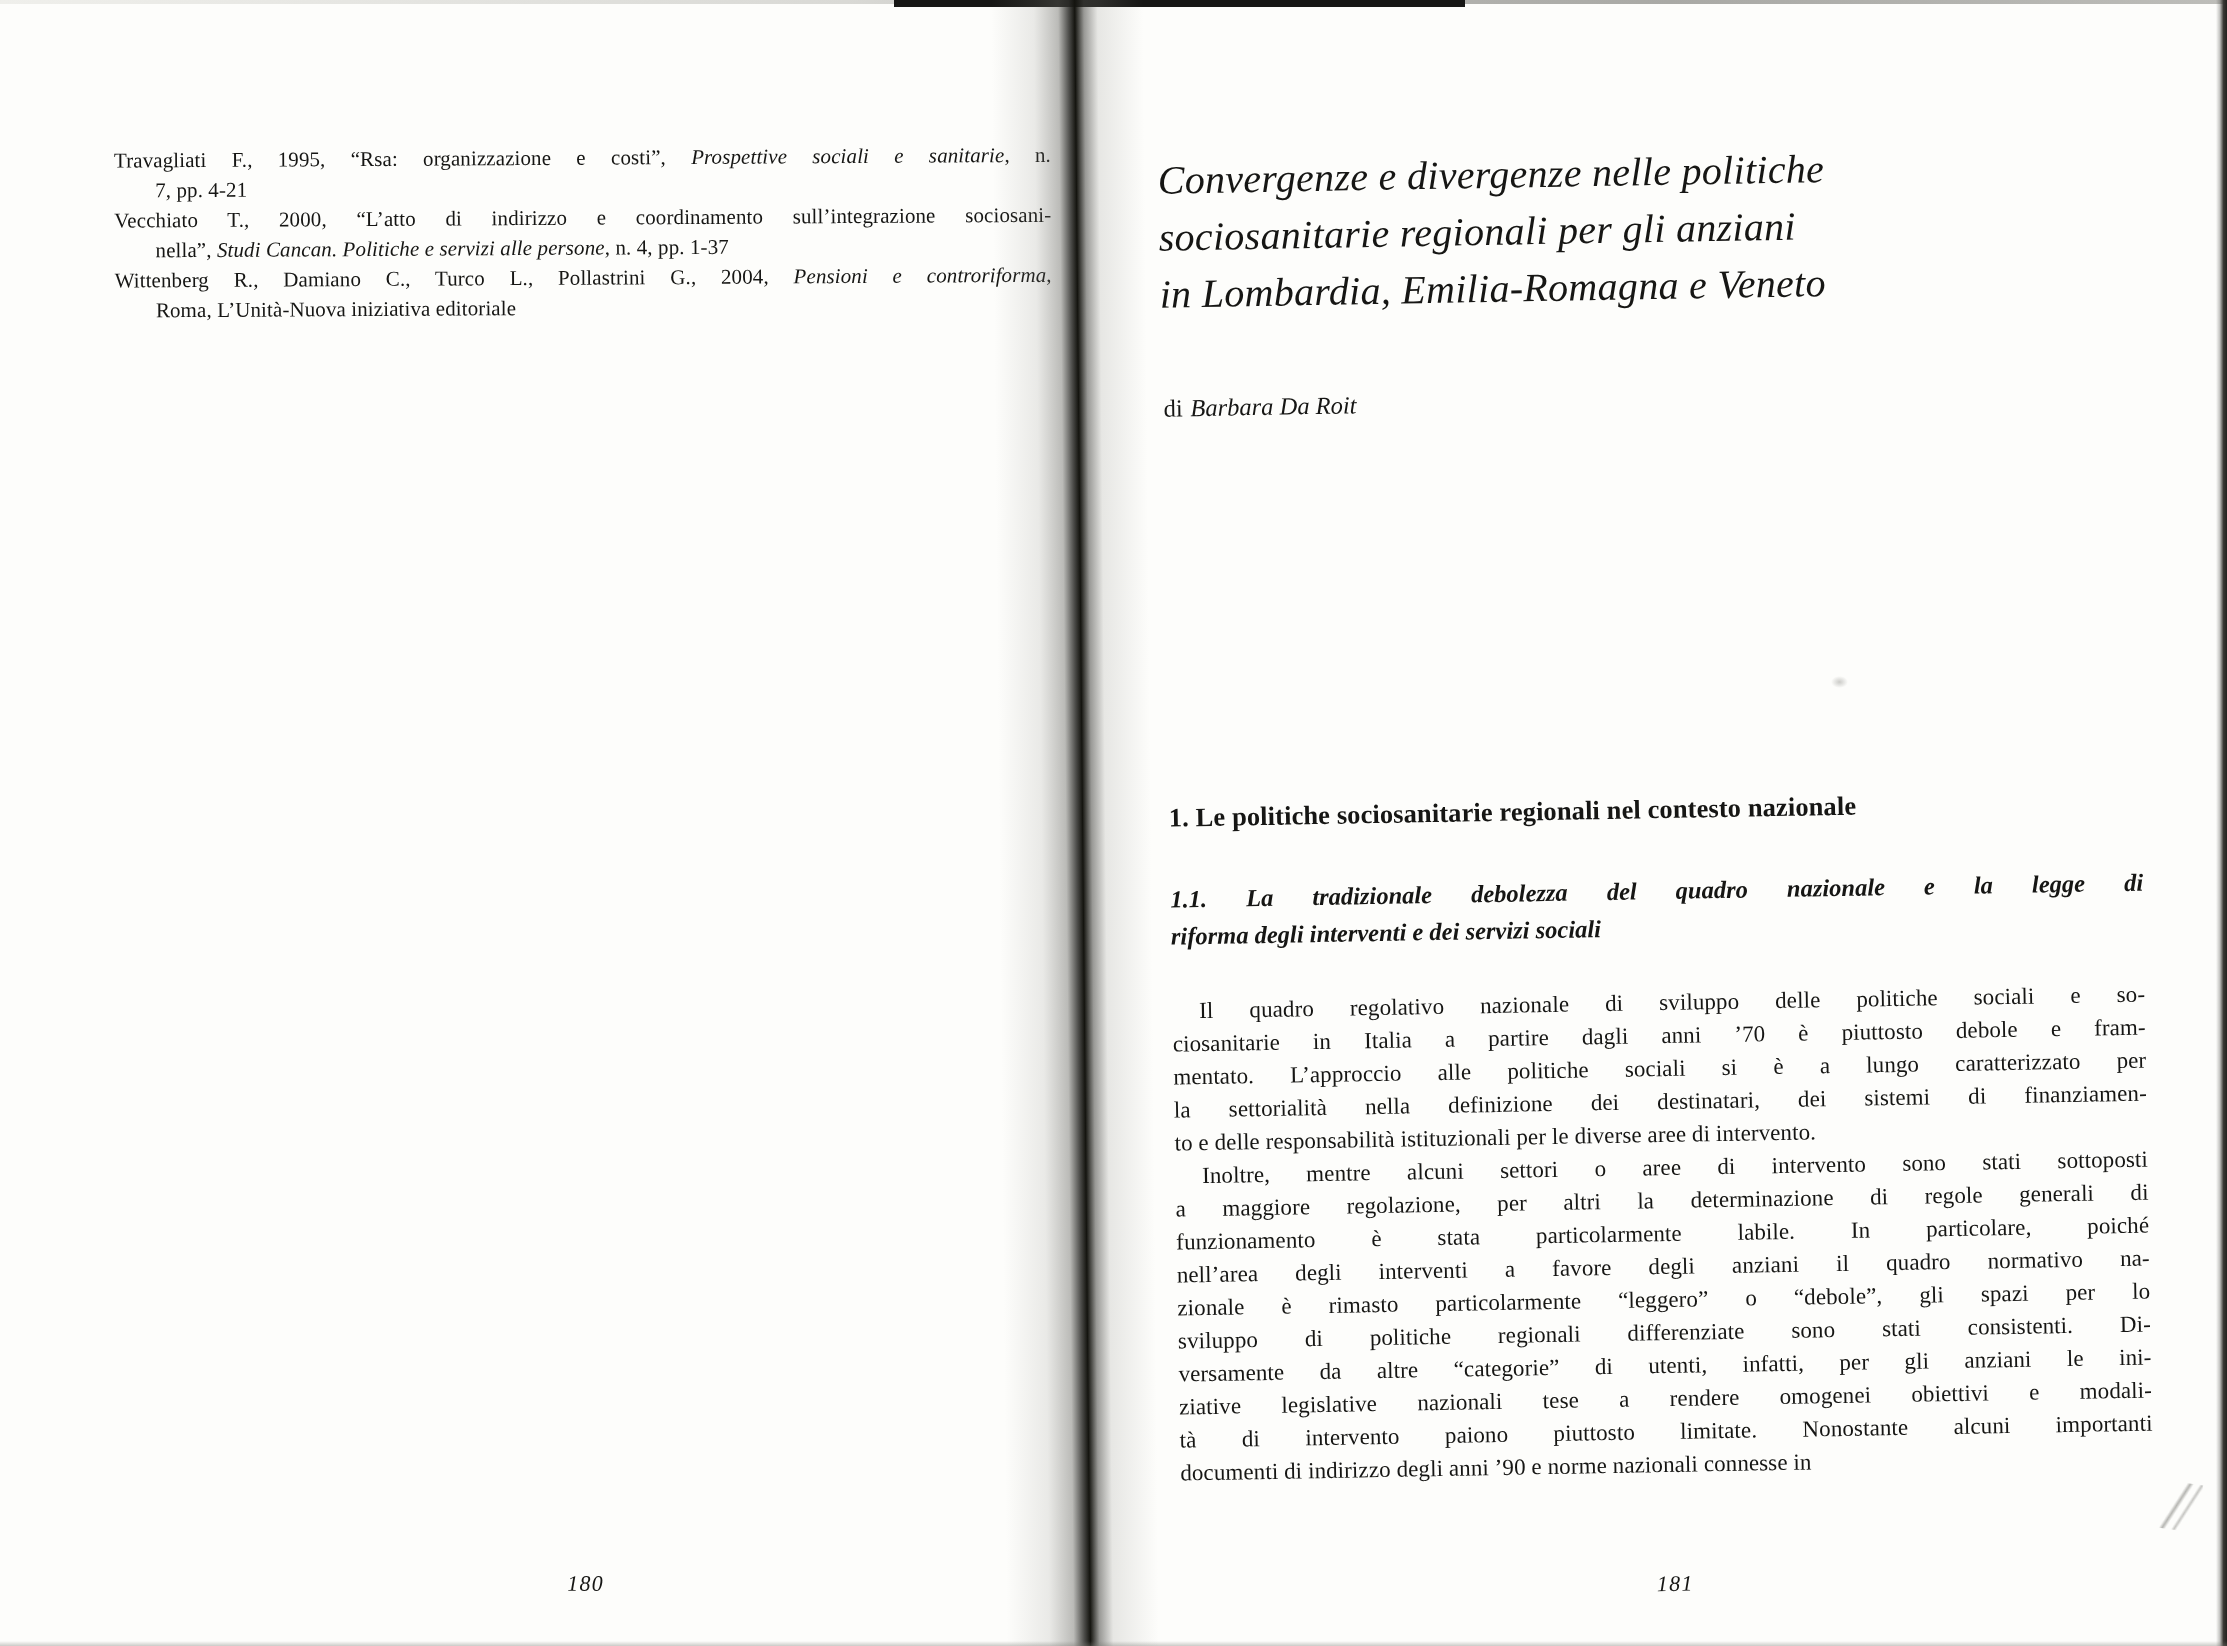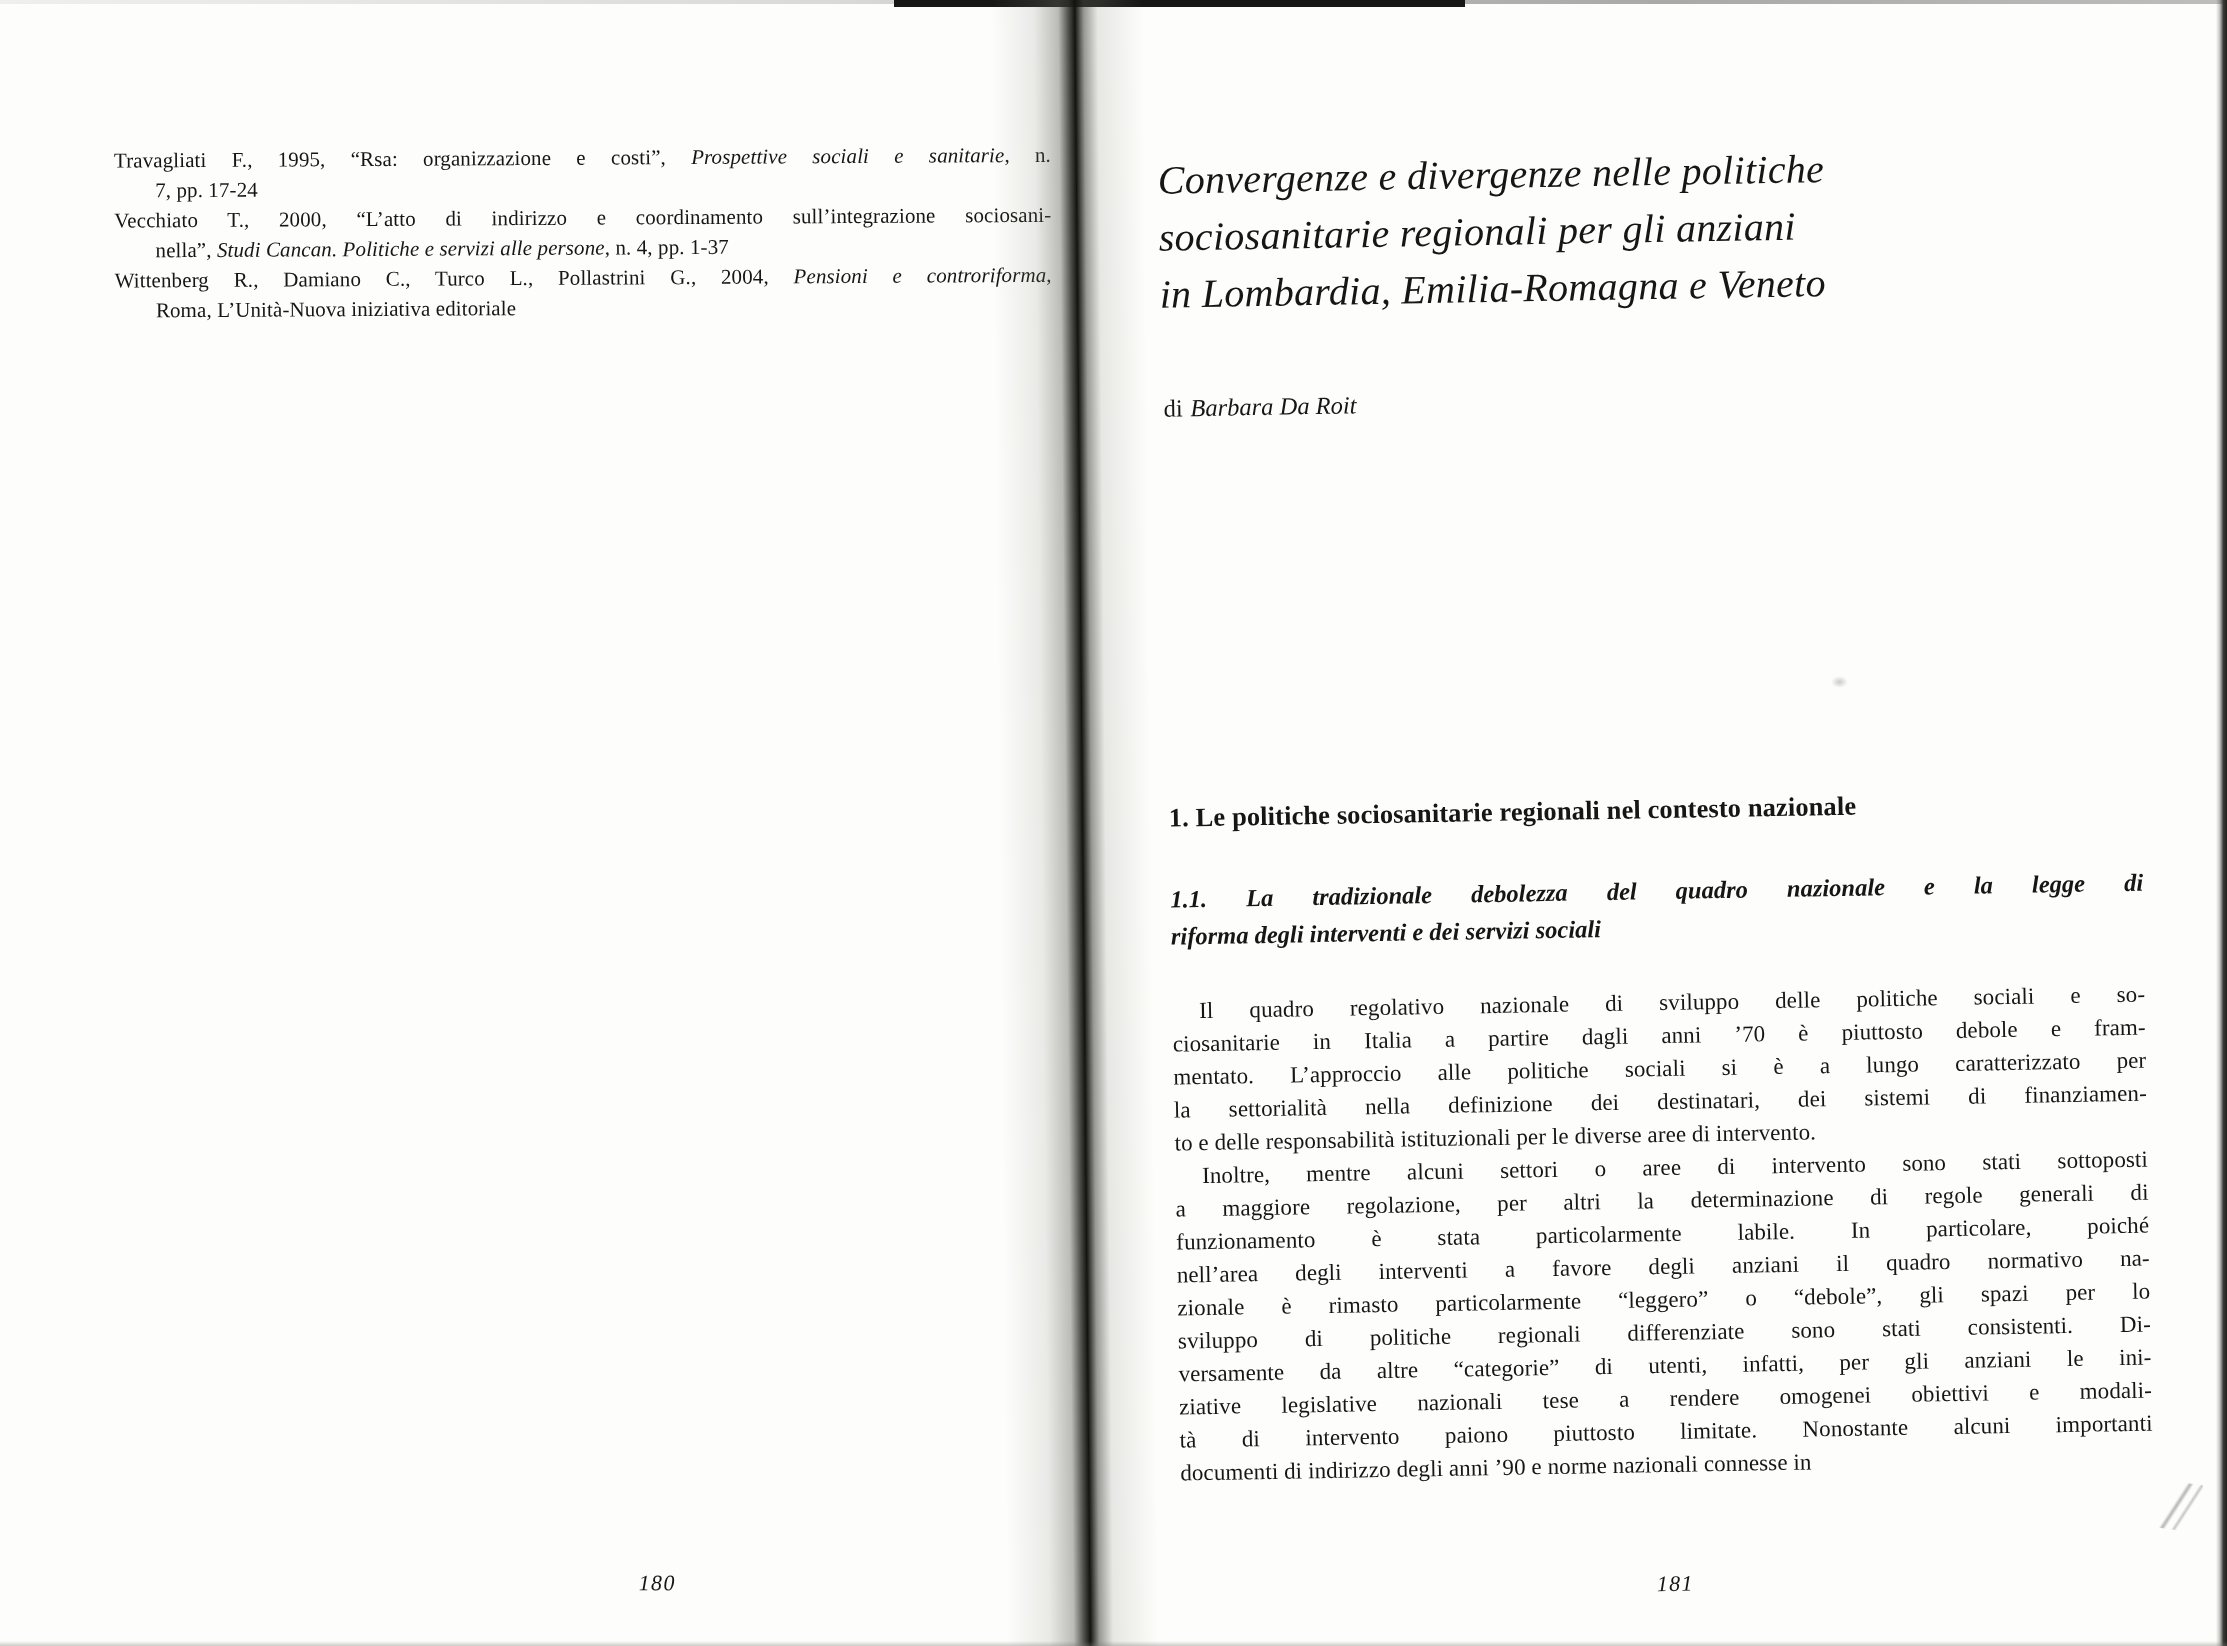--- a/index.html
+++ b/index.html
@@ -69,21 +69,21 @@
 
   
   .bibliography{
     position:absolute;left:118px;top:143px;width:937px;
     font-size:21px;line-height:30px;letter-spacing:0.1px;
   }
   .page-number{
     position:absolute;top:1571px;width:116px;
     font-style:italic;font-size:22px;text-align:center;letter-spacing:1.3px;
   }
-  .page-number.pn-left{left:555px;text-align:right;}
+  .page-number.pn-left{left:523px;}
   .page-number.pn-right{left:507px;}
 
   
   .chapter-title{
     position:absolute;left:72px;top:143px;width:1007px;
     font-size:40px;font-style:italic;line-height:57px;letter-spacing:0.3px;
     font-weight:normal;margin:0;
   }
   .byline{position:absolute;left:74px;top:386px;font-size:24.5px;}
   .byline .author{font-style:italic;margin-left:7.7px;}
@@ -103,21 +103,21 @@
 </head>
 <body>
 
 <div class="scan">
 
   <div class="page page-left">
     <div class="page-content">
       <div class="bibliography" id="bibliography">
           <div>
             <div class="text-line stretch"><span class="">Travagliati F., 1995, “Rsa: organizzazione e costi”, </span><span class="it">Prospettive sociali e sanitarie</span><span class="">, n.</span></div>
-            <div class="text-line indent-cont"><span class="">7, pp. 17-24</span></div>
+            <div class="text-line indent-cont"><span class="">7, pp. 4-21</span></div>
           </div>
           <div>
             <div class="text-line stretch"><span class="">Vecchiato T., 2000, “L’atto di indirizzo e coordinamento sull’integrazione sociosani-</span></div>
             <div class="text-line indent-cont"><span class="">nella”, </span><span class="it">Studi Cancan. Politiche e servizi alle persone</span><span class="">, n. 4, pp. 1-37</span></div>
           </div>
           <div>
             <div class="text-line stretch"><span class="">Wittenberg R., Damiano C., Turco L., Pollastrini G., 2004, </span><span class="it">Pensioni e controriforma</span><span class="">,</span></div>
             <div class="text-line indent-cont"><span class="">Roma, L’Unità-Nuova iniziativa editoriale</span></div>
           </div>
         </div>

